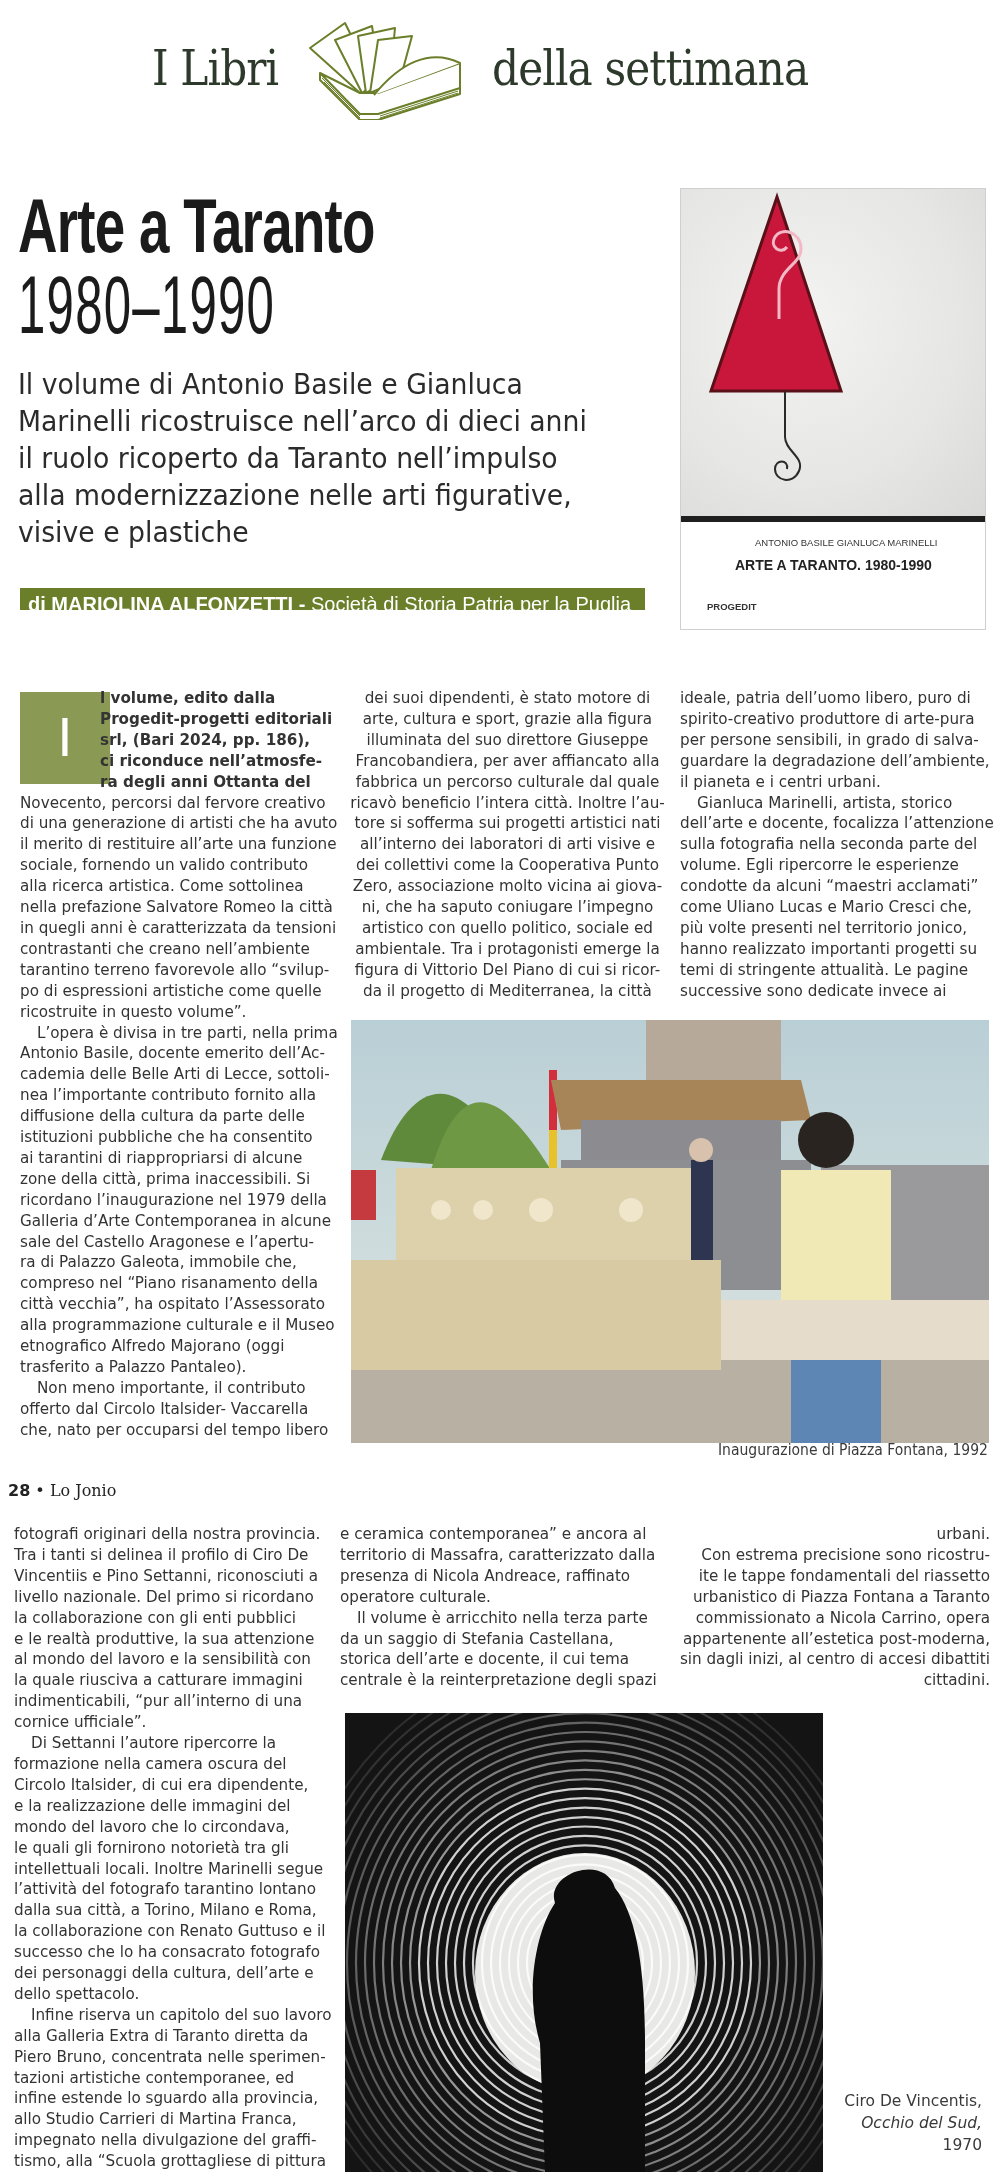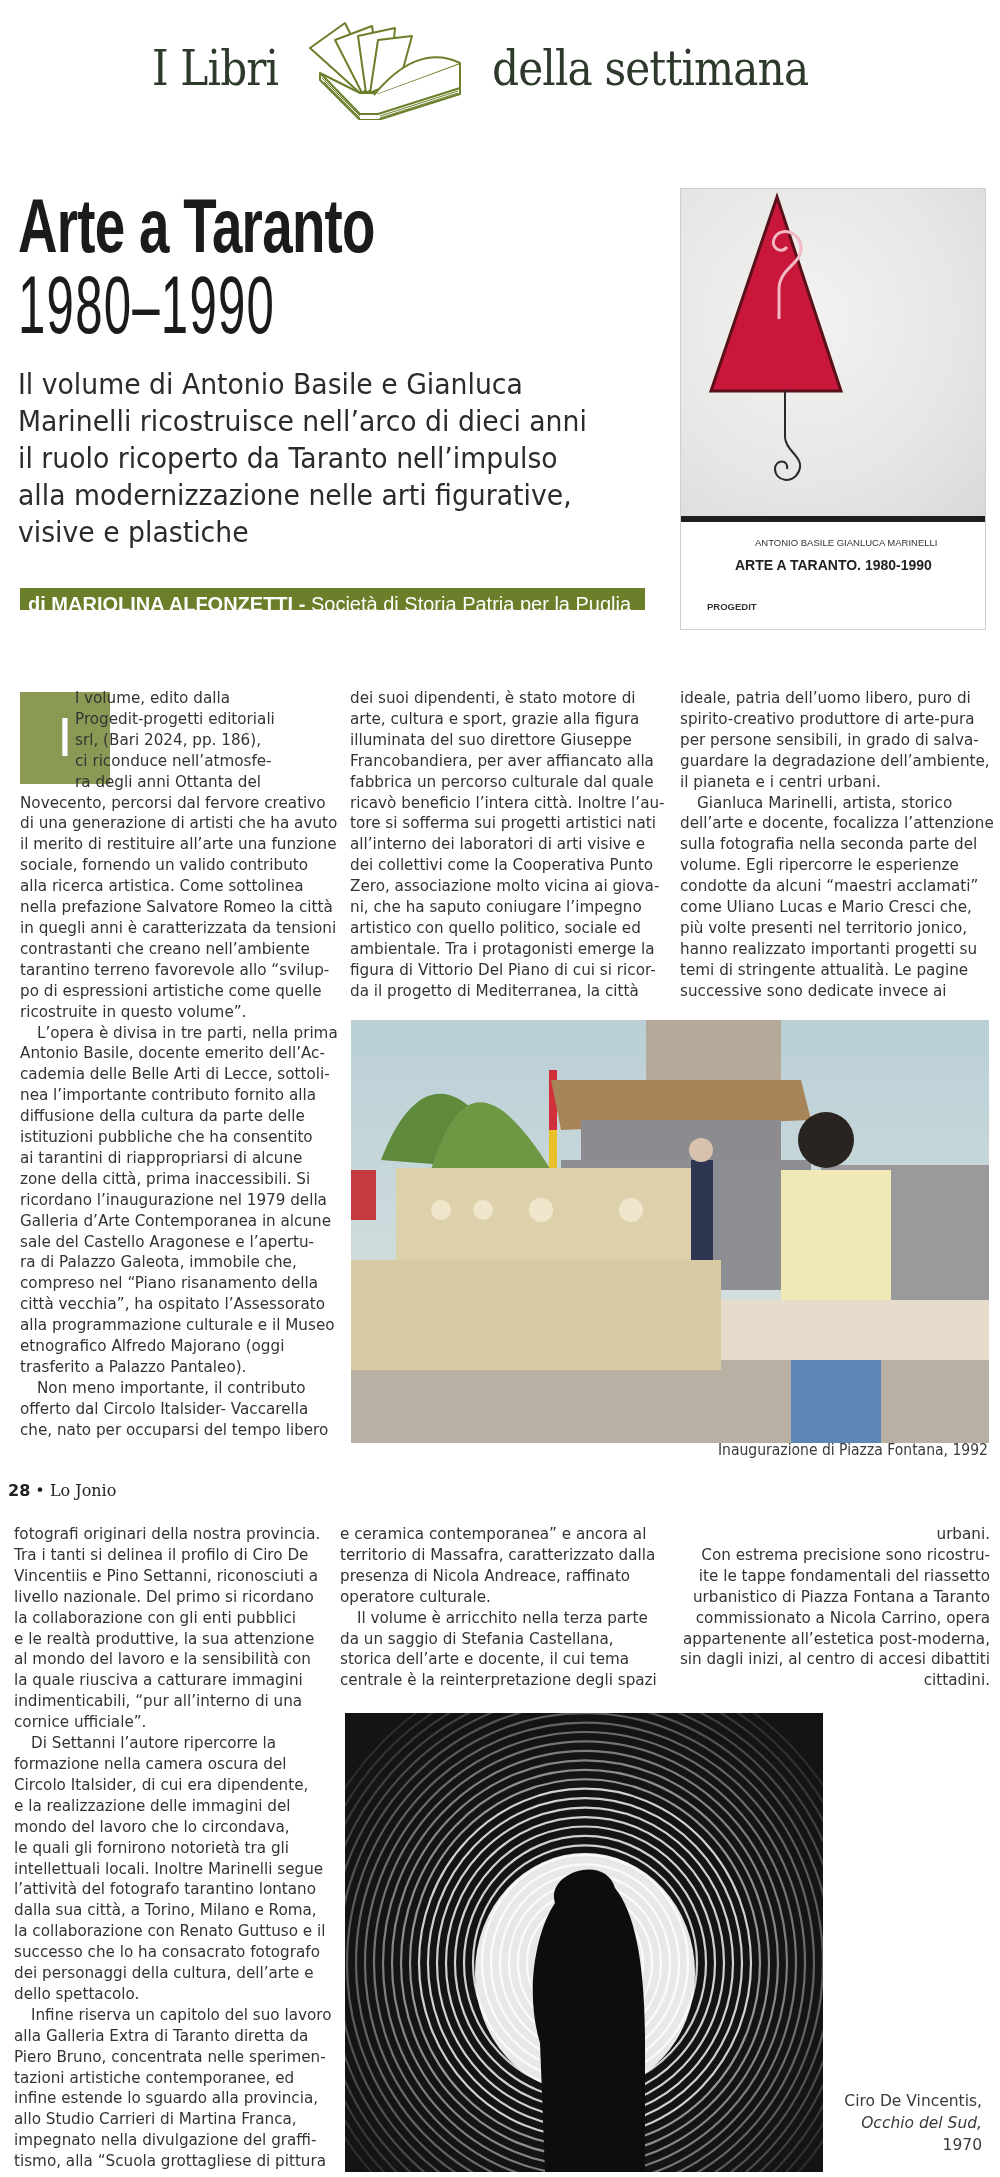--- a/index.html
+++ b/index.html
@@ -27,25 +27,25 @@
   .cover .rule { position: absolute; left: 0; top: 327px; width: 306px; height: 6px; background: #1f1f1f; }
   .cover .authors { position: absolute; left: 26px; top: 348px; font-family: "Liberation Sans", sans-serif; font-size: 9.5px; color: #333; white-space: nowrap; margin-left: 48px; }
   .cover .ctitle { position: absolute; left: 26px; top: 368px; font-family: "Liberation Sans", sans-serif; font-weight: bold; font-size: 14px; color: #222; white-space: nowrap; margin-left: 28px; }
   .cover .pub { position: absolute; left: 26px; top: 412px; font-family: "Liberation Sans", sans-serif; font-weight: bold; font-size: 9.5px; color: #333; white-space: nowrap; }
 
   
   .col { position: absolute; font-family: "DejaVu Sans", sans-serif; font-size: 15.2px; line-height: 20.9px; color: #333; }
   .col .ln { display: block; white-space: nowrap; }
   .col .ind { padding-left: 17px; }
   .c1 { left: 20px; top: 688px; width: 305px; }
-  .c2 { left: 350px; top: 688px; width: 315px; }
+  .c2 { left: 350px; top: 688px; width: 315px; text-align: center; }
   .c3 { left: 680px; top: 688px; width: 310px; }
   .dropcap { position: absolute; left: 20px; top: 692px; width: 90px; height: 92px; background: #8a9a55; }
   .dropcap span { position: absolute; left: 0; top: 0; width: 90px; height: 92px; text-align: center; line-height: 92px; color: #fff; font-family: "DejaVu Sans", sans-serif; font-size: 52px; }
-  .c1 .wrap { padding-left: 55px; }
+  .c1 .wrap { padding-left: 80px; font-weight: bold; }
 
   .photo1 { position: absolute; left: 351px; top: 1020px; width: 638px; height: 423px; overflow: hidden; background: #c8c3b5; }
   .cap1 { position: absolute; right: 12px; top: 1441px; font-family: "DejaVu Sans", sans-serif; font-size: 15.5px; color: #3a3a3a; transform: scaleX(0.9); transform-origin: right top; white-space: nowrap; }
 
   .folio { position: absolute; left: 8px; top: 1481px; font-size: 16px; color: #222; white-space: nowrap; }
   .folio .num { font-family: "DejaVu Sans", sans-serif; font-weight: bold; }
   .folio .mag { font-family: "DejaVu Serif", serif; }
 
   .c4 { left: 14px; top: 1524px; width: 310px; }
   .c5 { left: 340px; top: 1524px; width: 310px; }

